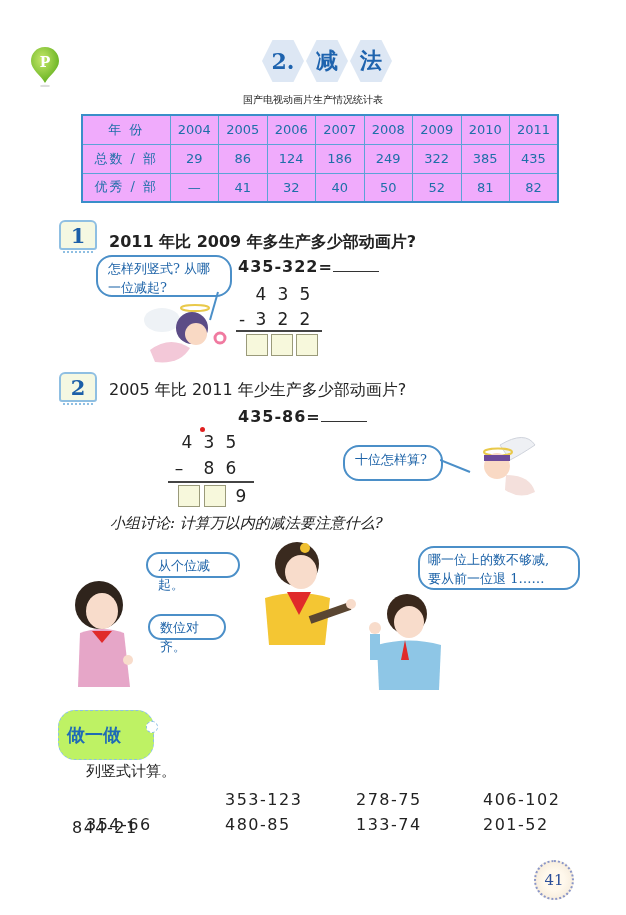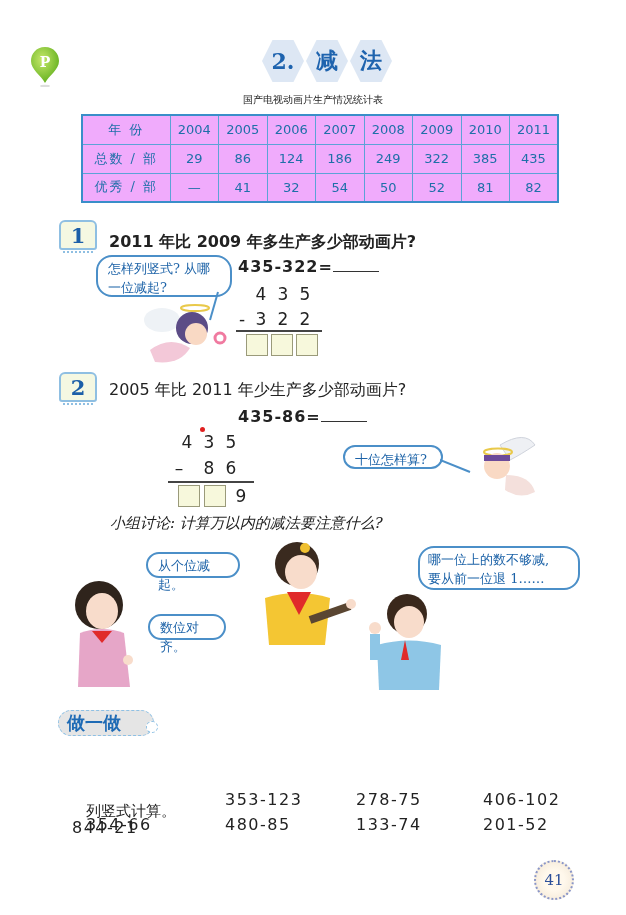--- a/index.html
+++ b/index.html
@@ -44,22 +44,22 @@
   .hline { height: 1.5px; background: #444; }
   .box { width: 22px; height: 22px; border: 1.5px solid #9a9a7a; background: #f7f8dc; }
 
   
   .bubble { border: 2px solid #4b8fc8; border-radius: 16px; background: #fff;
             font-family: "DejaVu Serif", serif; font-size: 13px; color: #1d63a8; line-height: 19px; padding: 4px 10px; }
 
   .discuss { font-family: "DejaVu Serif", serif; font-size: 15px; color: #222; }
 
   
-  .doit { left: 58px; top: 710px; width: 96px; height: 26px; border: 1.5px dashed #8ec0e4;
-          border-radius: 17px; background: #e5e5e5; display: flex; align-items: center; padding-left: 8px;
+  .doit { left: 58px; top: 710px; width: 96px; height: 50px; border: 1.5px dashed #8ec0e4;
+          border-radius: 17px; background: #bef264; display: flex; align-items: center; padding-left: 8px;
           font-family: "DejaVu Serif", serif; font-size: 18px; color: #1f6bb5; font-weight: bold; }
   .doit-dot { left: 146px; top: 721px; width: 12px; height: 12px; border: 1.5px dashed #8ec0e4; border-radius: 50%; background: #fff; }
 
   .exercise { font-size: 16px; letter-spacing: 1.5px; color: #222; }
 
   .page-num { left: 534px; top: 860px; width: 40px; height: 40px; border-radius: 50%;
               background: radial-gradient(circle, #fff8ec 40%, #f2e6d4 100%); border: 2px dotted #8a96c8;
               display: flex; align-items: center; justify-content: center;
               font-family: "DejaVu Serif", serif; font-size: 15px; color: #2b4f9a; }
 </style>
@@ -108,21 +108,21 @@
     <td class="cell">249</td>
     <td class="cell">322</td>
     <td class="cell">385</td>
     <td class="cell">435</td>
   </tr>
   <tr>
     <td class="head">优秀 / 部</td>
     <td class="cell">—</td>
     <td class="cell">41</td>
     <td class="cell">32</td>
-    <td class="cell">54</td>
+    <td class="cell">40</td>
     <td class="cell">50</td>
     <td class="cell">52</td>
     <td class="cell">81</td>
     <td class="cell">82</td>
   </tr>
 </tbody>
   </table>
 
 <div class="abs badge" style="left:59px; top:220px;">1</div>
 <div class="abs q-text" style="left:109px; top:232px;font-weight:bold;">2011 年比 2009 年多生产多少部动画片?</div>
@@ -183,21 +183,21 @@
   <div class="digit">8</div>
   <div class="digit">6</div>
 </div>
 <div class="abs hline" style="left:168px; top:481px; width:86px;"></div>
 <div class="abs" style="left:178px; top:485px; display:flex; gap:4px; align-items:center;">
   <div class="box"></div>
   <div class="box"></div>
   <div class="digit">9</div>
 </div>
 
-<div class="abs bubble" style="left:343px; top:445px; width:100px; height:24px; padding:3px 10px;">十位怎样算?</div>
+<div class="abs bubble" style="left:343px; top:445px; width:100px; height:36px; padding:3px 10px;">十位怎样算?</div>
 <svg class="abs" style="left:440px; top:430px; width:110px; height:75px;" viewBox="0 0 110 75">
   <path d="M0 30 L30 42" stroke="#4b8fc8" stroke-width="2" fill="none"></path>
   <path d="M60 15 Q85 0 95 15 Q80 25 70 30 Z" fill="#eef0f4" stroke="#cfd3dc"></path>
   <ellipse cx="58" cy="22" rx="14" ry="3.5" fill="none" stroke="#e9c94a" stroke-width="2"></ellipse>
   <circle cx="57" cy="36" r="13" fill="#f9d9c4"></circle>
   <rect x="44" y="25" width="26" height="6" fill="#6c4a9a"></rect>
   <path d="M66 45 Q90 45 95 62 Q80 70 65 60 Z" fill="#f4e0dc"></path>
 </svg>
 
 <div class="abs discuss" style="left:110px; top:514px;font-style:italic;">小组讨论: 计算万以内的减法要注意什么?</div>
@@ -232,21 +232,21 @@
   <ellipse cx="44" cy="32" rx="15" ry="16" fill="#f8dccb"></ellipse>
   <path d="M12 55 Q44 46 76 55 L74 100 L14 100 Z" fill="#8ec6e6"></path>
   <path d="M40 50 L36 70 L44 70 Z" fill="#e02a2a"></path>
   <circle cx="10" cy="38" r="6" fill="#f8dccb"></circle>
   <path d="M10 44 L10 70" stroke="#8ec6e6" stroke-width="10"></path>
 </svg>
 
 <div class="abs doit">做一做</div>
 <div class="abs doit-dot"></div>
 
-<div class="abs discuss" style="left:86px; top:762px;margin-top:40px;">列竖式计算。</div>
+<div class="abs discuss" style="left:86px; top:762px;">列竖式计算。</div>
 
 <div class="abs exercise" style="left:72px; top:790px;margin-top:28px;">844-21</div>
 <div class="abs exercise" style="left:225px; top:790px;">353-123</div>
 <div class="abs exercise" style="left:356px; top:790px;">278-75</div>
 <div class="abs exercise" style="left:483px; top:790px;">406-102</div>
 
 <div class="abs exercise" style="left:86px; top:815px;">354-66</div>
 <div class="abs exercise" style="left:225px; top:815px;">480-85</div>
 <div class="abs exercise" style="left:356px; top:815px;">133-74</div>
 <div class="abs exercise" style="left:483px; top:815px;">201-52</div>

